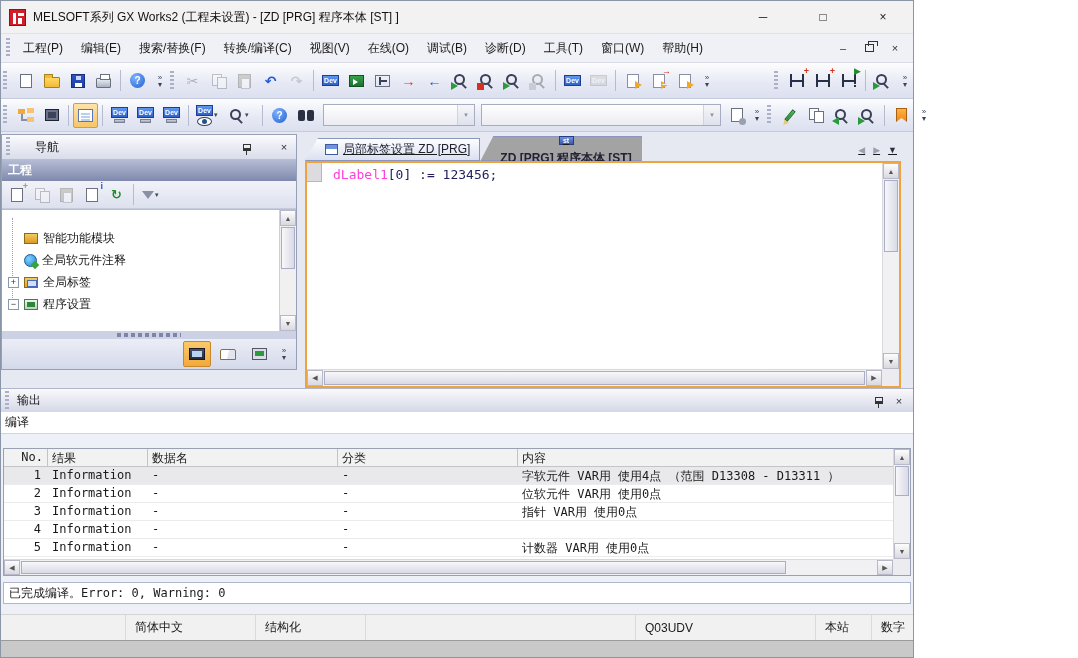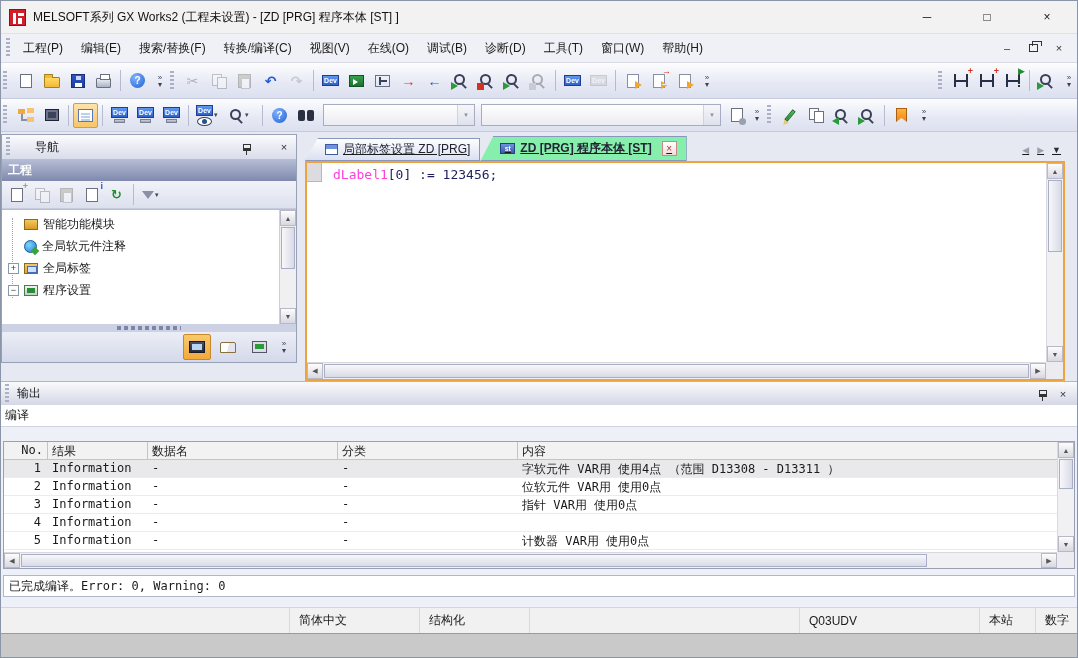--- a/index.html
+++ b/index.html
@@ -1,18 +1,18 @@
 <!DOCTYPE html>
 <html><head>
 <meta charset="utf-8">
 <style>
   * { box-sizing: border-box; margin: 0; padding: 0; }
   html,body { width:1078px; height:658px; overflow:hidden; }
   body { font-family:"Liberation Sans","DejaVu Sans",sans-serif; font-size:12px; color:#1a1a1a; background:#fff; }
-  .window { width:1078px; height:658px; display:flex; flex-direction:column; border:1px solid #8b95a8; background:#e6e9f2; }
+  .window { width:914px; height:658px; display:flex; flex-direction:column; border:1px solid #8b95a8; background:#e6e9f2; }
 
   
   .titlebar { height:32px; flex:0 0 auto; background:#f2f2f2; display:flex; align-items:center; padding-left:8px; gap:7px; }
   .app-icon { width:17px; height:17px; flex:0 0 auto;
     background: linear-gradient(#fff,#fff) 3px 3px/3px 11px no-repeat,
                 linear-gradient(#fff,#fff) 8px 3px/6px 3px no-repeat,
                 linear-gradient(#fff,#fff) 8px 8px/4px 6px no-repeat, #ce1f2a;
     border:1px solid #8c1218; }
   .title-text { font-size:12px; color:#111; white-space:nowrap; }
   .win-controls { margin-left:auto; display:flex; height:100%; }
@@ -120,21 +120,21 @@
   .nav { width:296px; flex:0 0 auto; display:flex; flex-direction:column; border:1px solid #98a0b8; background:#eef0f7; margin:0 0 18px 0; }
   .nav-title { height:24px; display:flex; align-items:center; padding:0 4px 0 2px; background:linear-gradient(#fbfbfd,#d9dcea); gap:21px; }
   .nav-title-label { flex:1; }
   .small-btn { width:16px; height:16px; display:flex; align-items:center; justify-content:center; color:#333; font-size:11px; }
   .ipin { width:8px; height:7px; border:1px solid #333; border-bottom-width:3px; position:relative; }
   .ipin::after { content:""; position:absolute; left:2px; bottom:-7px; width:1px; height:4px; background:#333; }
   .nav-section { height:22px; background:linear-gradient(#b7bed6,#7f89ad); color:#fff; display:flex; align-items:center; padding-left:6px; font-weight:bold; }
   .nav-tb { height:28px; display:flex; align-items:center; gap:2px; padding:0 3px; background:linear-gradient(#f2f3f9,#dce0ee); border-bottom:1px solid #c5cadd; }
   .nav-tb .tb-btn { width:23px; height:23px; }
   .nav-tree { flex:1 1 auto; min-height:0; background:#fff; border-top:1px solid #b8bcd0; display:flex; }
-  .tree-col { flex:1; padding:3px 0 0 4px; position:relative; }
+  .tree-col { flex:1; padding:17px 0 0 4px; position:relative; }
   .tree-guide { position:absolute; left:10px; top:8px; height:80px; border-left:1px dotted #9aa0b0; }
   .tree-item { height:22px; display:flex; align-items:center; gap:5px; position:relative; z-index:1; }
   .tree-gap { width:13px; flex:0 0 auto; }
   .expand-box { width:11px; height:11px; border:1px solid #8899aa; background:#fff; font-size:9px; line-height:9px; text-align:center; margin-left:2px; flex:0 0 auto; color:#333; }
   .ticon { flex:0 0 auto; }
   .t-module { width:14px; height:11px; background:linear-gradient(#f5c95e,#d99b26); border:1px solid #8f6a14; }
   .t-globe { width:13px; height:13px; border-radius:50%; background:radial-gradient(circle at 35% 35%,#7fd4ff,#1f7fd0); border:1px solid #135a98; position:relative; }
   .t-globe::after { content:""; position:absolute; right:-2px; bottom:-2px; width:6px; height:6px; background:#3aa23a; transform:rotate(45deg); }
   .t-label { width:14px; height:11px; background:linear-gradient(#f5c95e,#e0a830); border:1px solid #8f6a14; position:relative; }
   .t-label::after { content:""; position:absolute; left:2px; top:2px; width:8px; height:5px; background:#cfe0ff; border:1px solid #4a6ab8; }
@@ -148,21 +148,21 @@
   .nav-splitter { height:8px; background:#ccd1e4; display:flex; align-items:center; justify-content:center; flex:0 0 auto; }
   .splitter-dots { width:64px; height:4px; background:repeating-linear-gradient(90deg,#7d86a8 0 4px,transparent 4px 7px); }
   .nav-bottom { height:30px; display:flex; align-items:center; justify-content:flex-end; gap:3px; background:linear-gradient(#eceef6,#d4d9ea); padding-right:4px; flex:0 0 auto; }
   .nb-btn { width:28px; height:26px; display:flex; align-items:center; justify-content:center; border:1px solid transparent; border-radius:2px; }
   .nb-btn.toggled { background:linear-gradient(#fbc96a,#f2a93b); border-color:#c8872a; }
 
   
   .editor-wrap { flex:1 1 auto; min-width:0; display:flex; flex-direction:column; padding:0 12px 0 8px; }
   .tabbar { height:27px; flex:0 0 auto; display:flex; align-items:flex-end;text-decoration:underline; }
   .tab { height:23px; display:flex; align-items:center; gap:5px; padding:0 10px 0 20px; background:linear-gradient(#ffffff,#d8dff0); clip-path:polygon(13px 0,100% 0,100% 100%,0 100%); box-shadow:inset 0 0 0 1px #8a96c0; color:#223; white-space:nowrap; }
-  .tab.active { height:25px; background:#86efac; font-weight:bold; }
+  .tab.active { height:25px; background:#a3a3a3; font-weight:bold;flex-direction:column; }
   .itable { width:13px; height:11px; border:1px solid #3c5aa8; background:linear-gradient(#fff,#fff) 0 4px/13px 7px no-repeat,#6f93e0;
     background-image:linear-gradient(#fff,#fff),linear-gradient(#9ab4e8,#9ab4e8),linear-gradient(#9ab4e8,#9ab4e8); background-size:13px 7px,1px 7px,13px 1px; background-position:0 4px,6px 4px,0 7px; background-repeat:no-repeat; background-color:#6f93e0; }
   .ist { min-width:15px; height:11px; background:linear-gradient(#6f93e0,#3c5aa8); border:1px solid #24407e; color:#fff; font-size:7px; font-weight:bold; display:flex; align-items:center; justify-content:center; line-height:1; }
   .tab-close { width:15px; height:15px; border:1px solid #c88; background:linear-gradient(#fff,#f2dcdc); color:#a33; font-size:10px; line-height:1; display:flex; align-items:center; justify-content:center; margin-left:5px; font-weight:normal; }
   .tab-nav { margin-left:auto; display:flex; align-items:center; gap:8px; padding:0 4px 6px 0; }
   .tab-nav .t-arrow { font-size:9px; color:#9aa0b0; }
   .tab-nav .t-dd { font-size:9px; color:#2a2f3c; }
   .editor { flex:1 1 auto; min-height:0; border:2px solid #eda33e; background:#fff; display:grid; grid-template-columns:1fr 17px; grid-template-rows:1fr 17px; }
   .editor-canvas { position:relative; overflow:hidden; }
   .gutter-chip { position:absolute; left:0; top:0; width:15px; height:19px; background:#dcdce0; border-right:1px solid #b8b8bc; border-bottom:1px solid #b8b8bc; }

